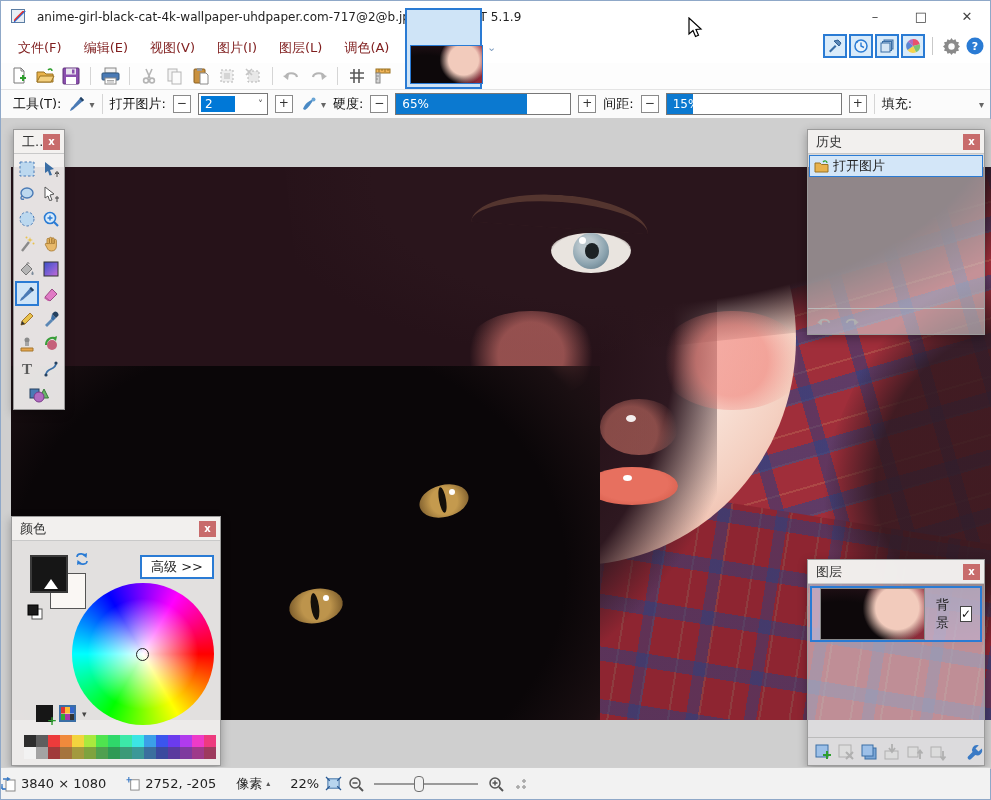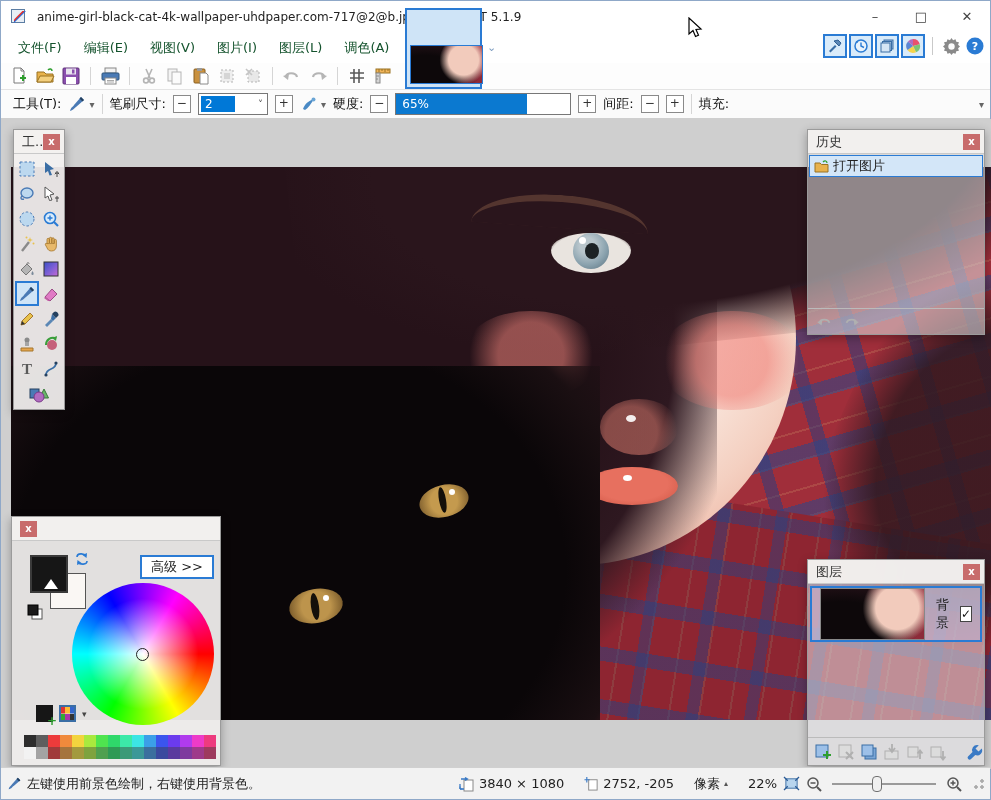--- a/index.html
+++ b/index.html
@@ -12,21 +12,21 @@
   .titlebar { position:absolute; left:0; top:0; width:100%; height:32px; background:#fff; display:flex; align-items:center; }
   .app-icon { width:18px; height:16px; margin:0 8px 0 10px; position:relative; }
   .app-icon .pg { position:absolute; left:0; top:0; width:14px; height:14px; background:#e8eef5; border:1px solid #5b7da3; }
   .app-icon .br { position:absolute; left:3px; top:2px; width:12px; height:12px; background:linear-gradient(135deg,#d33 0 45%,#36c 45%); clip-path:polygon(0 100%,100% 0,70% 0,0 70%); }
   .title-text { font-size:12px; color:#222; }
   .win-btns { position:absolute; right:0; top:0; display:flex; }
   .win-btn { width:46px; height:30px; display:flex; align-items:center; justify-content:center; font-size:13px; color:#444; }
 
   
   .menubar { position:absolute; left:0; top:32px; width:100%; height:30px; background:#fff; display:flex; align-items:center; padding-left:6px; }
-  .menu-item { padding:4px 11px; font-size:13px; color:#14532d; }
+  .menu-item { padding:4px 11px; font-size:13px; color:#7f1d1d; }
 
   
   .img-tab { position:absolute; left:404px; top:7px; width:77px; height:81px; background:#cfe4f7; border:2px solid #2a7bd4; z-index:40; }
   .img-tab .thumb { position:absolute; left:3px; right:3px; bottom:3px; height:39px; border:1px solid #2a7bd4; }
   .tab-chevron { position:absolute; left:483px; top:40px; width:14px; height:14px; color:#7d9cc0; font-size:11px; line-height:14px; text-align:center; z-index:40; letter-spacing:-1px; }
 
   
   .view-toggles { position:absolute; right:4px; top:33px; display:flex; align-items:center; gap:2px; z-index:41; }
   .toggle-btn { width:24px; height:24px; border:2px solid #2a7bd4; background:#d9ebfa; display:flex; align-items:center; justify-content:center; }
   .hdr-sep { width:1px; height:18px; background:#c9c9c9; margin:0 5px; }
@@ -329,21 +329,21 @@
   <div class="optbar">
     <span class="opt-label">工具(T):</span>
     <span class="tool-icon-btn">
       <svg width="18" height="18" viewBox="0 0 18 18">
           <path d="M2 16 C3 12 5 12 6 10 L13 2 L16 5 L8 12 C6 13 6 15 2 16 Z" fill="#4a7ab5"></path>
           <path d="M13 2 L16 5 L14.5 6.5 L11.5 3.5 Z" fill="#24405f"></path>
         </svg>
       <span class="drop-caret">▾</span>
     </span>
     <div class="opt-sep"></div>
-    <span class="opt-label">笔刷尺寸:</span>
+    <span class="opt-label">打开图片:</span>
     <div class="mini-btn">−</div>
     <div class="combo">
       <span class="val">2</span>
       <span class="car">˅</span>
     </div>
     <div class="mini-btn">+</div>
     <span class="tool-icon-btn">
       <svg width="18" height="18" viewBox="0 0 18 18">
           <path d="M3 14 C5 8 9 6 14 4 C11 9 8 13 5 15 Z" fill="#4a8ac5"></path>
           <circle cx="13.5" cy="4.5" r="2" fill="#6aa5d5"></circle>
@@ -352,20 +352,24 @@
     </span>
     <span class="opt-label">硬度:</span>
     <div class="mini-btn">−</div>
     <div class="slider-box">
       <div class="slider-fill" style="width: 75%;"></div>
       <span class="slider-txt">65%</span>
     </div>
     <div class="mini-btn">+</div>
     <span class="opt-label">间距:</span>
     <div class="mini-btn">−</div>
+    <div class="slider-box">
+      <div class="slider-fill" style="width: 15%;"></div>
+      <span class="slider-txt">15%</span>
+    </div>
     <div class="mini-btn">+</div>
     <div class="opt-sep"></div>
     <span class="opt-label">填充:</span>
     <div style="flex:1"></div>
     <span class="drop-caret">▾</span>
   </div>
 
   <div class="canvas-area">
     <div id="art">
       <div class="a-plaid"></div>
@@ -551,20 +555,21 @@
         </svg>
       <svg width="18" height="14" viewBox="0 0 20 16">
           <path d="M16 9 C16 4 6 4 5 9" fill="none" stroke="#b0b0b0" stroke-width="2"></path>
           <path d="M19 8 L13 6 L14 12 Z" fill="#b0b0b0"></path>
         </svg>
     </div>
   </div>
 
   <div class="panel" id="colors-panel">
     <div class="panel-title">
+      <span class="t">颜色</span>
       <span class="close-x">x</span>
     </div>
     <div class="bg-swatch"></div>
     <div class="fg-swatch"></div>
     <div class="fg-notch"></div>
     <div class="swap-icon">
       <svg width="16" height="16" viewBox="0 0 16 16">
           <path d="M3 6 C3 2 10 2 12 5" fill="none" stroke="#2a7bd4" stroke-width="1.6"></path>
           <path d="M13 2 L12.5 7 L8.5 4 Z" fill="#2a7bd4"></path>
           <path d="M13 10 C13 14 6 14 4 11" fill="none" stroke="#2a7bd4" stroke-width="1.6"></path>
@@ -671,27 +676,20 @@
         </div>
       <div class="lyr-btn" style="margin-left:14px">
           <svg width="18" height="18" viewBox="0 0 18 18">
             <path d="M11 2 a5 5 0 0 0-4.5 7 L2 13.5 a2 2 0 0 0 2.8 2.8 L9.3 12 a5 5 0 0 0 6.5-6.5 L12.5 8.5 L9.5 5.5 L12.8 2.3 A5 5 0 0 0 11 2 Z" fill="#3a7ac5"></path>
           </svg>
         </div>
     </div>
   </div>
 
   <div class="statusbar">
-    <div class="sb-left">
-      <svg width="15" height="15" viewBox="0 0 18 18">
-          <path d="M2 16 C3 12 5 12 6 10 L13 2 L16 5 L8 12 C6 13 6 15 2 16 Z" fill="#4a7ab5"></path>
-          <path d="M13 2 L16 5 L14.5 6.5 L11.5 3.5 Z" fill="#24405f"></path>
-        </svg>
-      <span>左键使用前景色绘制，右键使用背景色。</span>
-    </div>
     <div class="sb-right">
       <div class="sb-group">
         <svg width="16" height="16" viewBox="0 0 16 16">
             <rect x="5" y="4" width="9" height="11" fill="#fff" stroke="#888"></rect>
             <path d="M1 8 V13 M1 13 H5" stroke="#3a7ac5" stroke-width="1.3"></path>
             <path d="M1 10.5 L1 13 L3.5 13" fill="none" stroke="#3a7ac5"></path>
             <path d="M2 3 H8 M6 1.5 L8.5 3 L6 4.5" fill="none" stroke="#3a7ac5" stroke-width="1.3"></path>
           </svg>
         <span>3840 × 1080</span>
       </div>

